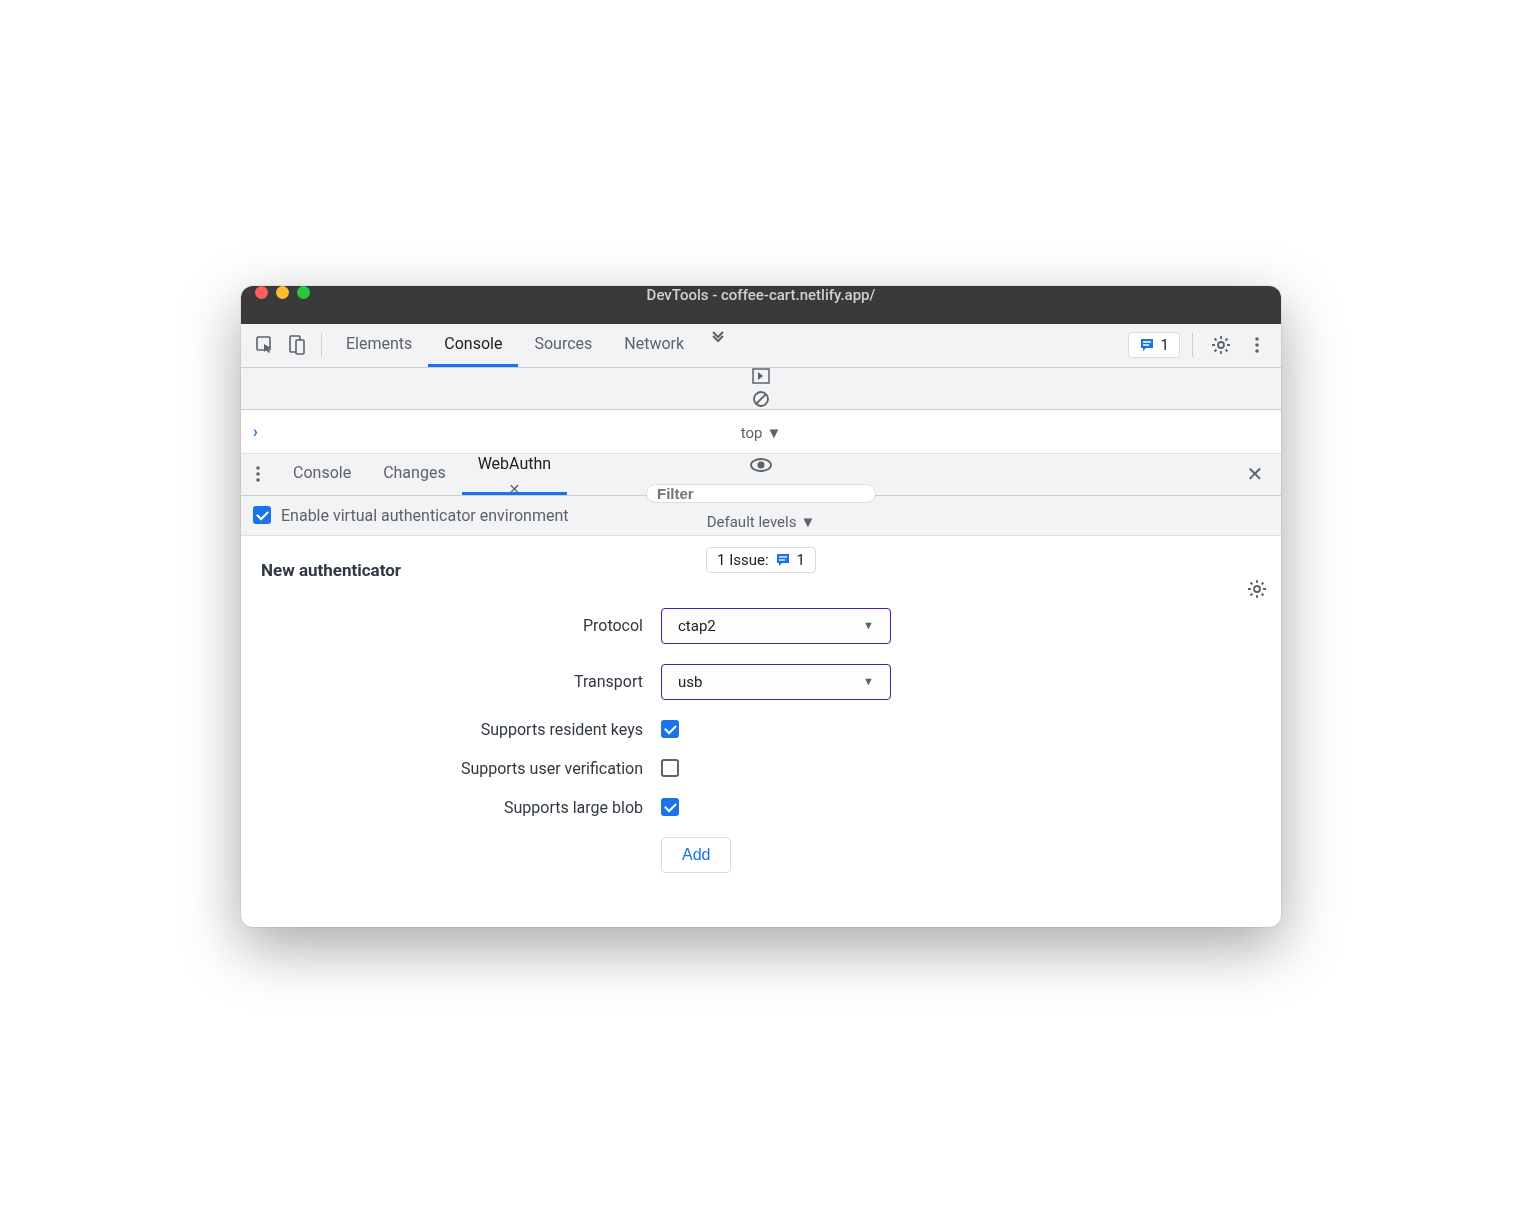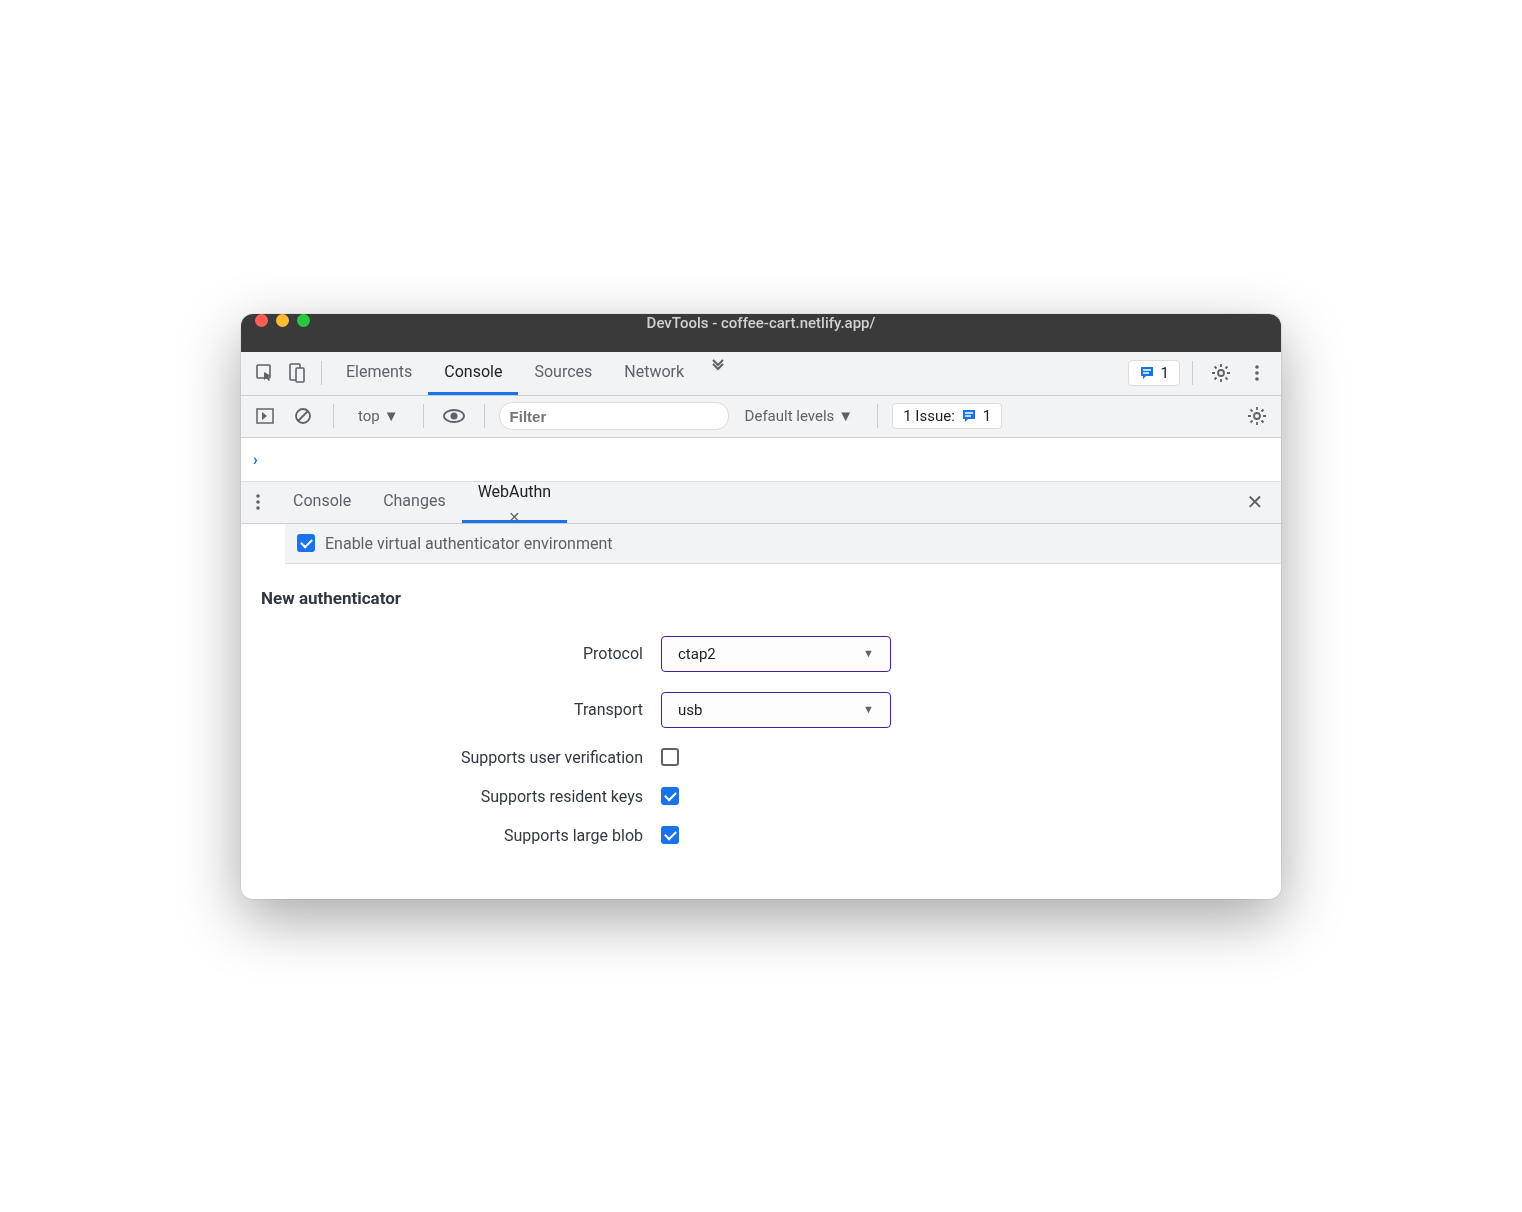--- a/index.html
+++ b/index.html
@@ -98,20 +98,21 @@
 .chat-icon { color: #1a73e8; }
 
 .console-toolbar {
   background: #f1f3f4;
   height: 42px;
   display: flex;
   align-items: center;
   padding: 0 8px;
   border-bottom: 1px solid #cacdd1;
   gap: 6px;
+  flex-direction: column;
 }
 .ctx-dropdown {
   display: flex; align-items: center; gap: 4px;
   padding: 4px 10px;
   font-size: 15px;
   color: #5f6368;
   cursor: pointer;
 }
 .filter-input {
   background: #fff;
@@ -177,21 +178,20 @@
 
 .enable-row {
   background: #f1f3f4;
   padding: 10px 12px;
   border-bottom: 1px solid #e0e0e0;
   display: flex;
   align-items: center;
   gap: 10px;
   font-size: 16px;
   color: #5f6368;
-  margin-left: 44px;
 }
 .checkbox {
   width: 18px; height: 18px;
   border: 2px solid #5f6368;
   border-radius: 3px;
   display: flex; align-items: center; justify-content: center;
   cursor: pointer;
   background: #fff;
 }
 .checkbox.checked {
@@ -420,36 +420,42 @@
       <div class="form-label">Transport</div>
       <div class="form-ctrl">
         <div class="select">
           <span>usb</span>
           <span class="caret">▼</span>
         </div>
       </div>
     </div>
 
     <div class="form-row">
+      <div class="form-label">Supports resident keys</div>
+      <div class="form-ctrl">
+        <div class="checkbox checked"></div>
+      </div>
+    </div>
+
+    <div class="form-row">
       <div class="form-label">Supports user verification</div>
       <div class="form-ctrl">
         <div class="checkbox"></div>
       </div>
     </div>
 
     <div class="form-row">
-      <div class="form-label">Supports resident keys</div>
+      <div class="form-label">Supports large blob</div>
       <div class="form-ctrl">
         <div class="checkbox checked"></div>
       </div>
     </div>
 
     <div class="form-row">
-      <div class="form-label">Supports large blob</div>
-      <div class="form-ctrl">
-        <div class="checkbox checked"></div>
-      </div>
-    </div>
-
+      <div class="form-label"></div>
+      <div class="form-ctrl">
+        <button class="add-btn">Add</button>
+      </div>
+    </div>
 
   </div>
 
 </div>
 
 </body></html>

